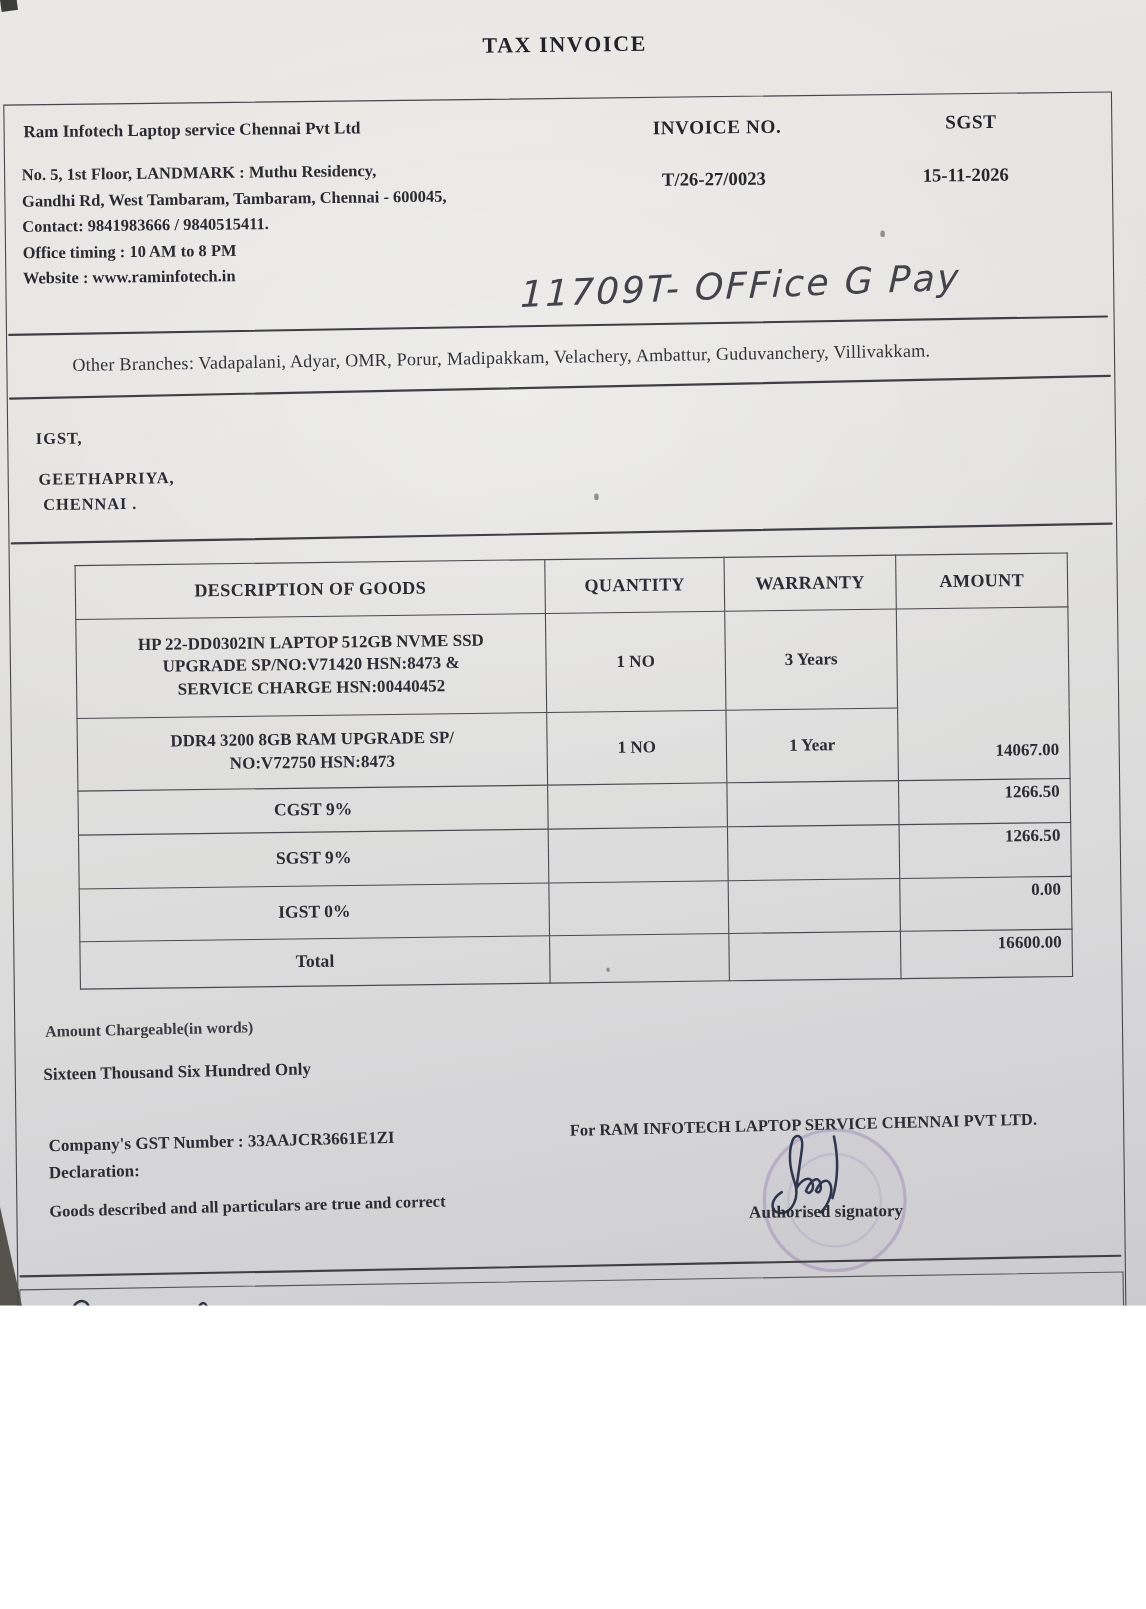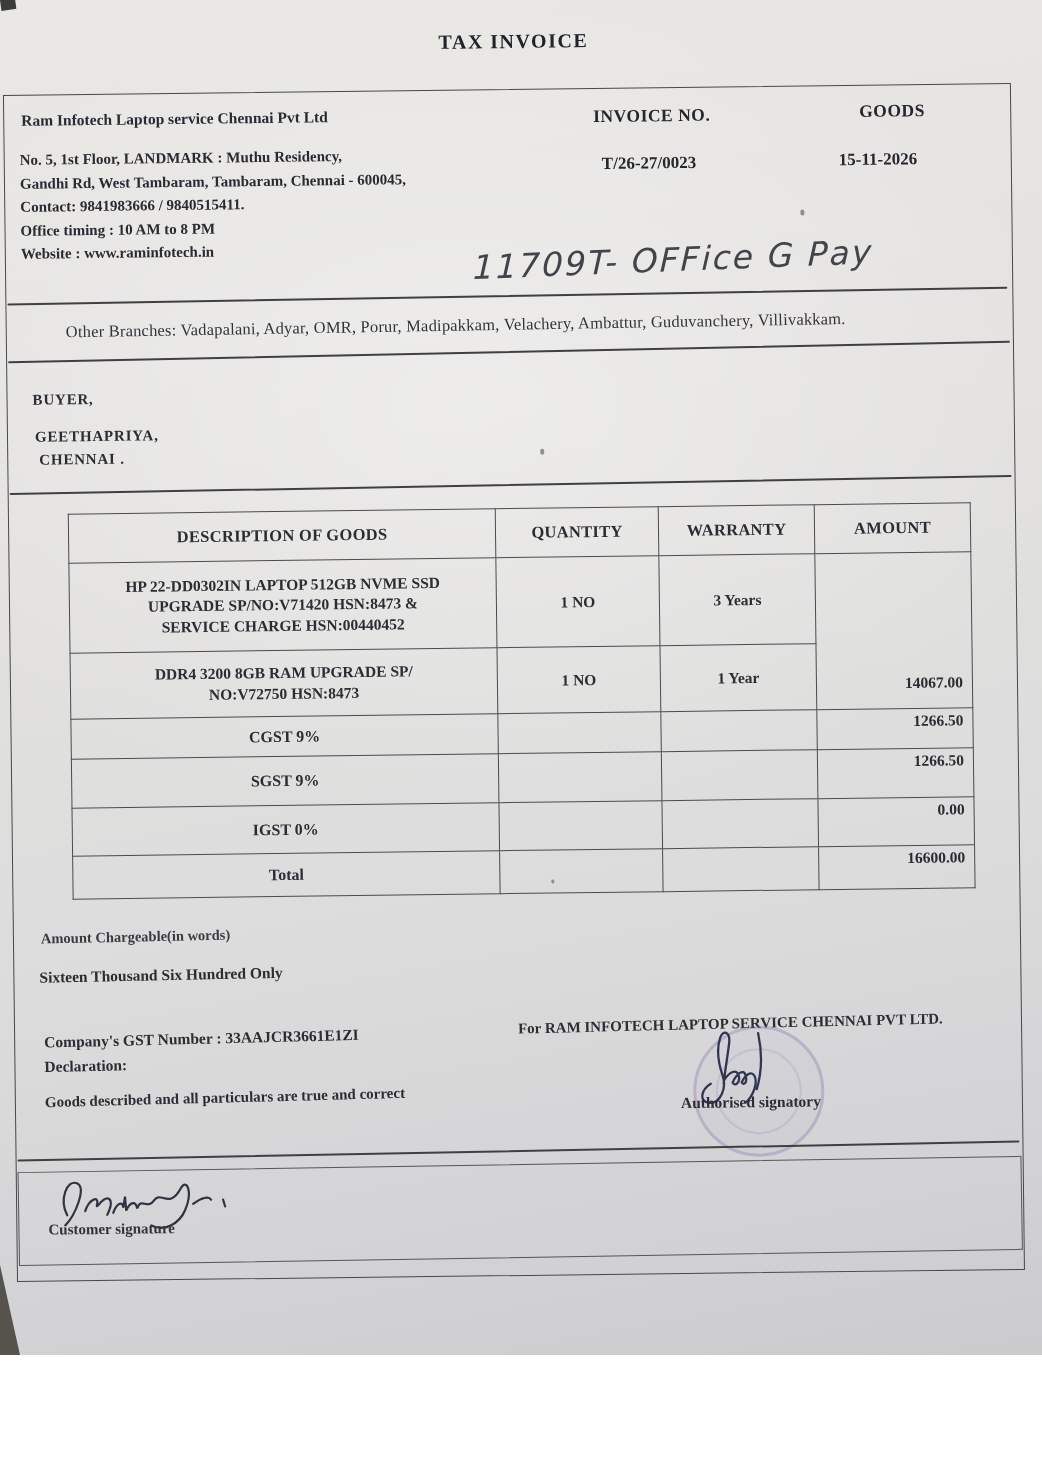--- a/index.html
+++ b/index.html
@@ -1,17 +1,17 @@
 <!DOCTYPE html>
 <html><head>
 <meta charset="utf-8">
 <style>
   html,body{margin:0;padding:0;}
   .page{
-    position:relative; width:1042px; height:1355px; overflow:hidden;
+    position:relative; width:1042px; height:1187px; overflow:hidden;
     background:
       radial-gradient(ellipse 900px 600px at 45% 30%, rgba(255,255,255,0.35), rgba(255,255,255,0) 70%),
       linear-gradient(170deg, #e9e8e5 0%, #e3e2e0 35%, #dcdcdc 65%, #d2d2d5 88%, #cbcbce 100%);
     font-family:"Liberation Serif","DejaVu Serif",serif;
     color:#2c2c34;
   }
   .tilt{position:absolute; inset:0; transform:rotate(-0.68deg); transform-origin:10px 690px;}
   .abs{position:absolute; white-space:nowrap;}
   .title{font-size:20px; font-weight:bold; letter-spacing:1.5px; color:#22222a;}
   .outer-box{position:absolute; left:10px; top:95px; width:1006px; height:1185px;
@@ -69,32 +69,32 @@
     <div class="abs" style="left:26px; top:149px;">
       <div class="addr">No. 5, 1st Floor, LANDMARK : Muthu Residency,</div>
       <div class="addr">Gandhi Rd, West Tambaram, Tambaram, Chennai - 600045,</div>
       <div class="addr">Contact: 9841983666 / 9840515411.</div>
       <div class="addr">Office timing : 10 AM to 8 PM</div>
       <div class="addr">Website : www.raminfotech.in</div>
     </div>
 
     <div class="abs inv-label" style="left:600px; top:113px;">INVOICE NO.</div>
     <div class="abs inv-value" style="left:608px; top:161px;">T/26-27/0023</div>
-    <div class="abs inv-label" style="left:866px; top:111px;">GOODS</div>
+    <div class="abs inv-label" style="left:866px; top:111px;">SGST</div>
     <div class="abs inv-value" style="left:845px; top:160px;">15-11-2026</div>
 
     <div class="abs handwriting" style="left:478px; top:248px;">11709T- OFFice G Pay</div>
 
     <div class="hline" style="left:12px; top:301px; width:1000px; transform:rotate(-0.28deg);"></div>
 
     <div class="abs branches" style="left:70px; top:321px; transform:rotate(-0.3deg);">Other Branches: Vadapalani, Adyar, OMR, Porur, Madipakkam, Velachery, Ambattur, Guduvanchery, Villivakkam.</div>
 
     <div class="hline" style="left:12px; top:357px; width:1002px; transform:rotate(-0.5deg);"></div>
 
-    <div class="abs buyer" style="left:36px; top:392px;">BUYER,</div>
+    <div class="abs buyer" style="left:36px; top:392px;">IGST,</div>
     <div class="abs buyer" style="left:38px; top:429px;">GEETHAPRIYA,</div>
     <div class="abs buyer" style="left:42px; top:452px;">CHENNAI .</div>
     <div class="speck" style="left:543px; top:455px;"></div>
 
     <div class="hline" style="left:12px; top:490px; width:1002px; transform:rotate(-0.35deg);"></div>
 
     <table class="goods">
       <colgroup>
         <col style="width:427px;">
           <col style="width:163px;">

